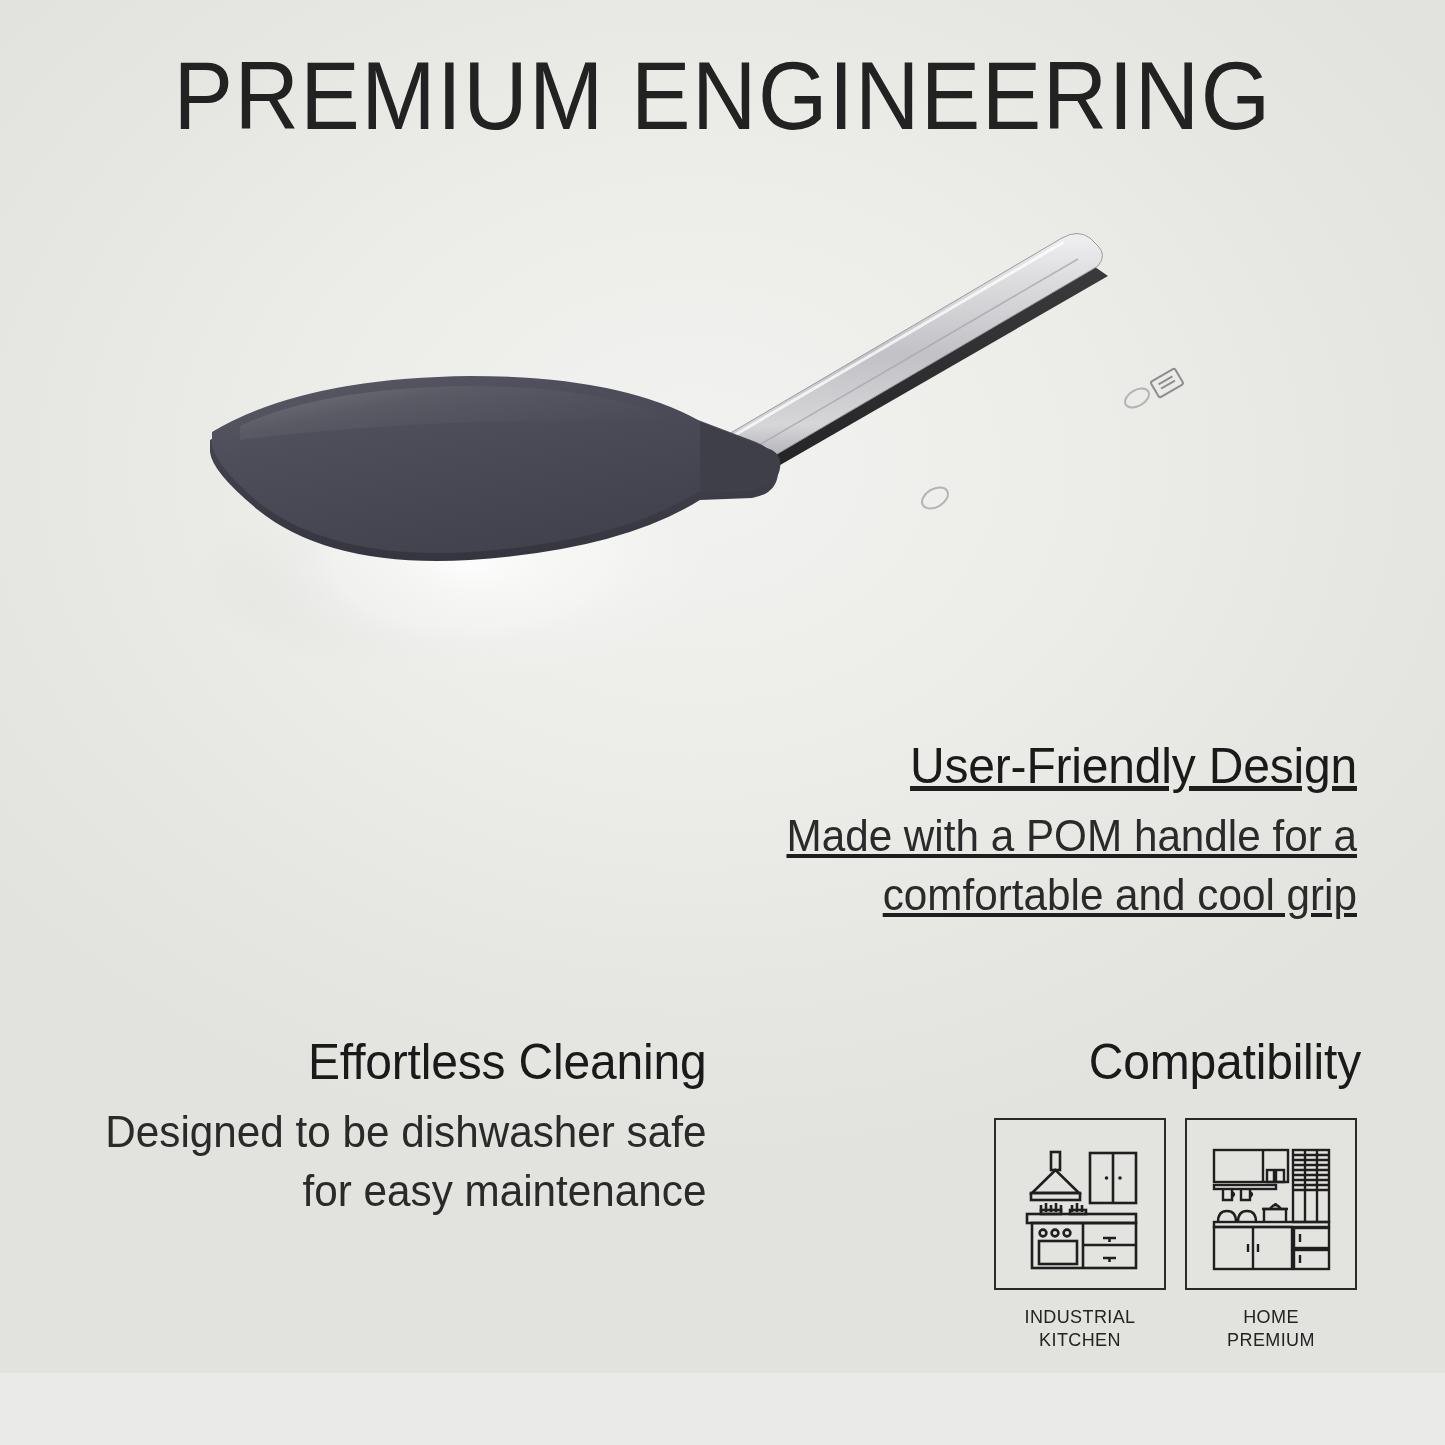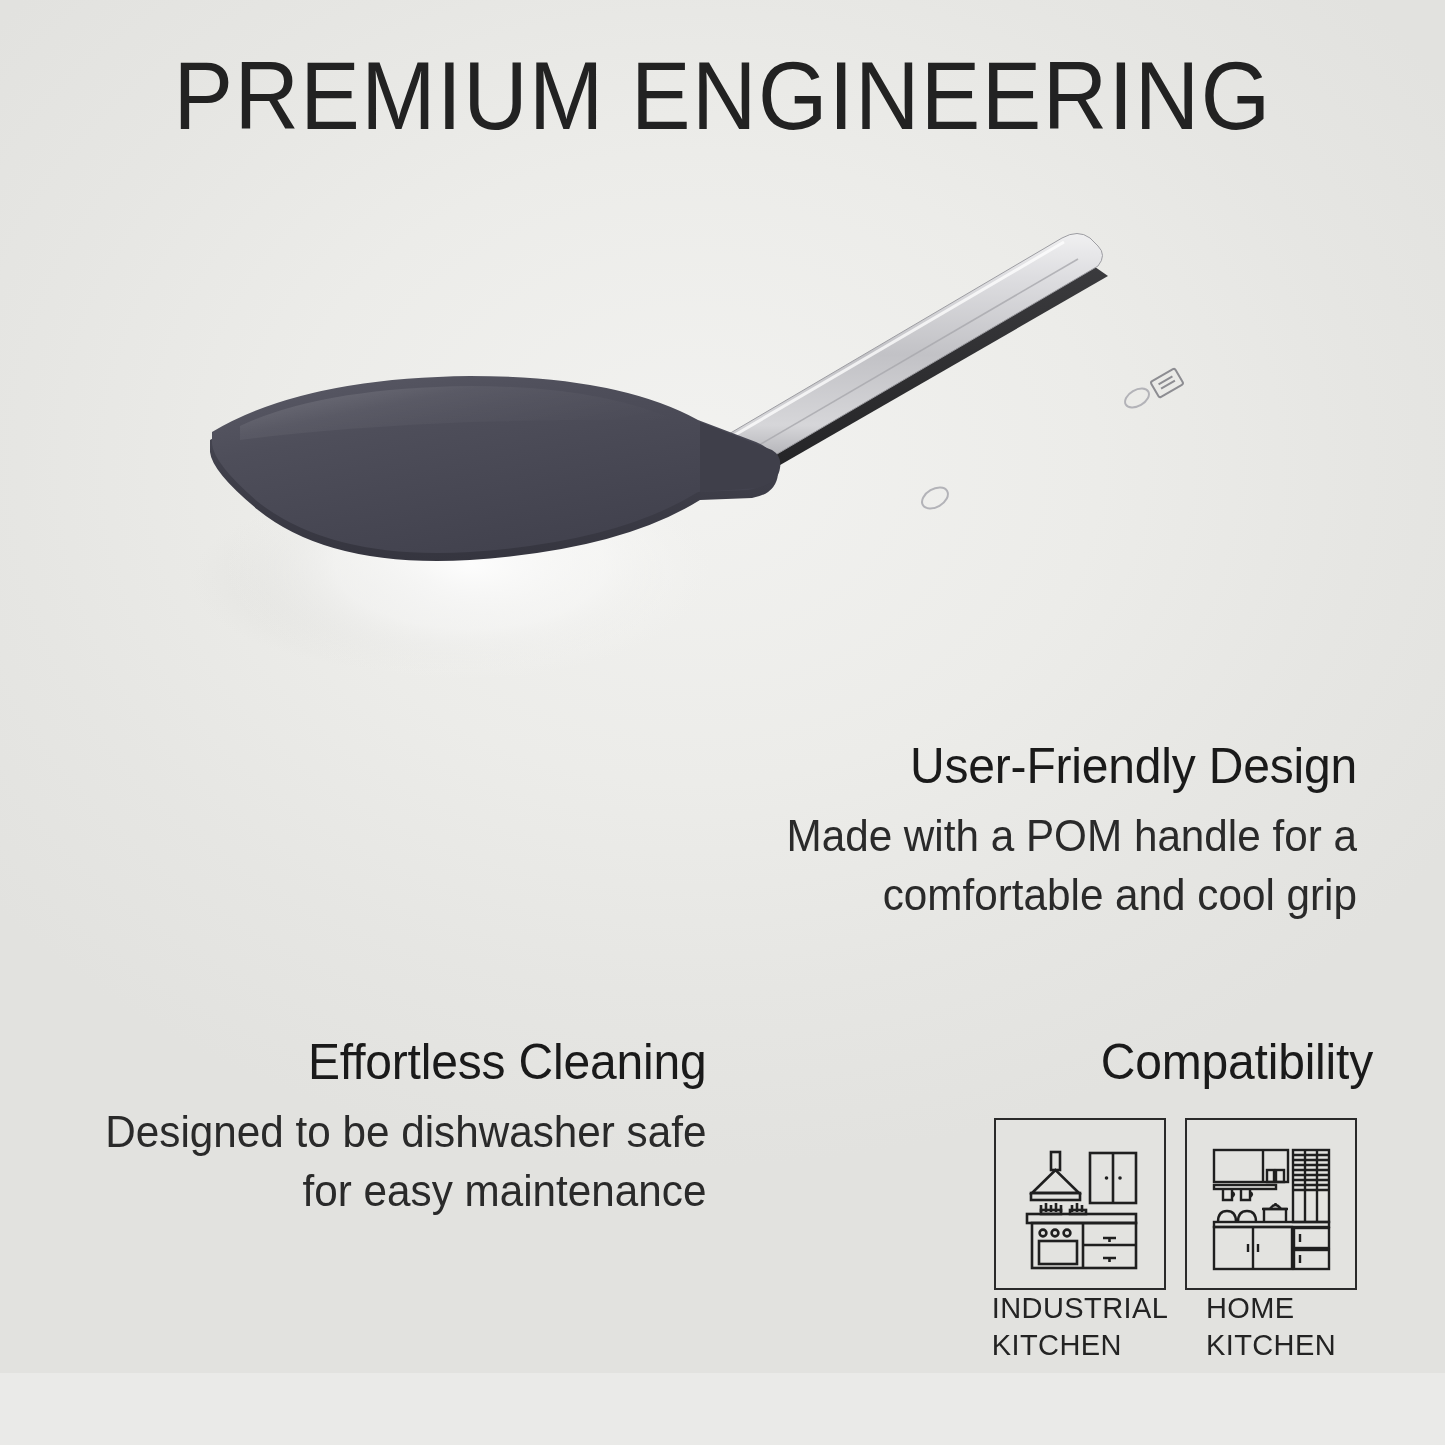--- a/index.html
+++ b/index.html
@@ -74,23 +74,23 @@
     line-height: 1.33;
     color: #2a2a2a;
     transform: scaleX(0.96);
     transform-origin: left top;
   }
   .feature.right .f-body {
     transform-origin: right top;
   }
 
   #feat-build     { left: 92px;  top: 740px;  width: 640px; text-align: left; }
-  #feat-design    { right: 88px; top: 740px;  width: 640px; text-align: right; }
+  #feat-design    { right: 88px; top: 740px;  width: 640px; text-align: right; text-decoration: underline; }
   #feat-cleaning  { left: 92px;  top: 1036px; width: 640px; text-align: right; }
-  #feat-compat    { right: 72px; top: 1036px; width: 420px; text-align: right; }
+  #feat-compat    { right: 84px; top: 1036px; width: 420px; text-align: right; }
 
   #feat-compat .f-head { margin-bottom: 0; }
 
   
   #compat-icons {
     position: absolute;
     right: 88px;
     top: 1118px;
     display: flex;
     gap: 19px;
@@ -106,27 +106,27 @@
     height: 172px;
     box-sizing: border-box;
     border: 2px solid #2a2a2a;
     background: rgba(255,255,255,0.06);
     display: flex;
     align-items: center;
     justify-content: center;
   }
   .compat-box svg { display: block; }
   .compat-label {
-    margin-top: 0;
-    font-size: 29px;
+    margin-top: 16px;
+    font-size: 18px;
     font-weight: 400;
     line-height: 1.26;
     letter-spacing: 0.4px;
     color: #232323;
-    text-align: left;
+    text-align: center;
     white-space: pre-line;
   }
 </style>
 </head>
 <body>
 
 <div id="page">
 
   <div id="title">PREMIUM ENGINEERING</div>
 
@@ -344,18 +344,18 @@
             <line x1="57" y1="110" x2="57" y2="118"></line>
 
             <rect x="93" y="94" width="35" height="20"></rect>
             <rect x="93" y="116" width="35" height="19"></rect>
             <line x1="99" y1="100" x2="99" y2="108"></line>
             <line x1="99" y1="121" x2="99" y2="129"></line>
           </g>
         </svg>
       </div>
       <div class="compat-label">HOME
-KITCHEN</div>
+PREMIUM</div>
     </div>
 
   </div>
 
 </div>
 
 </body></html>

